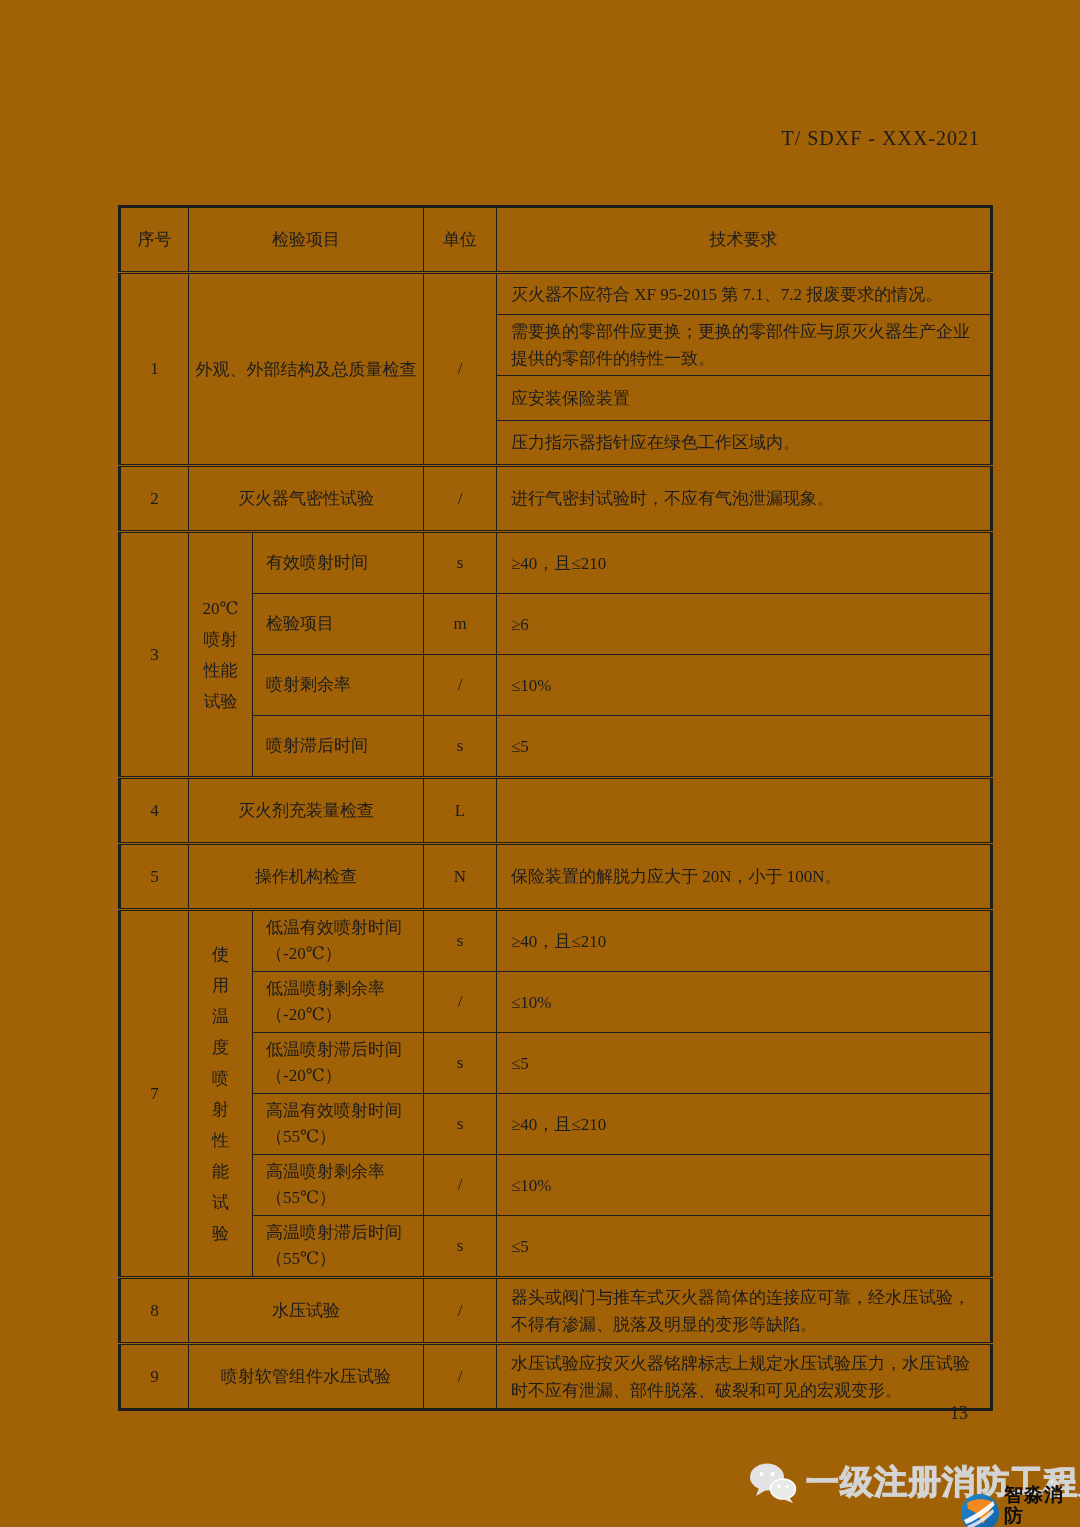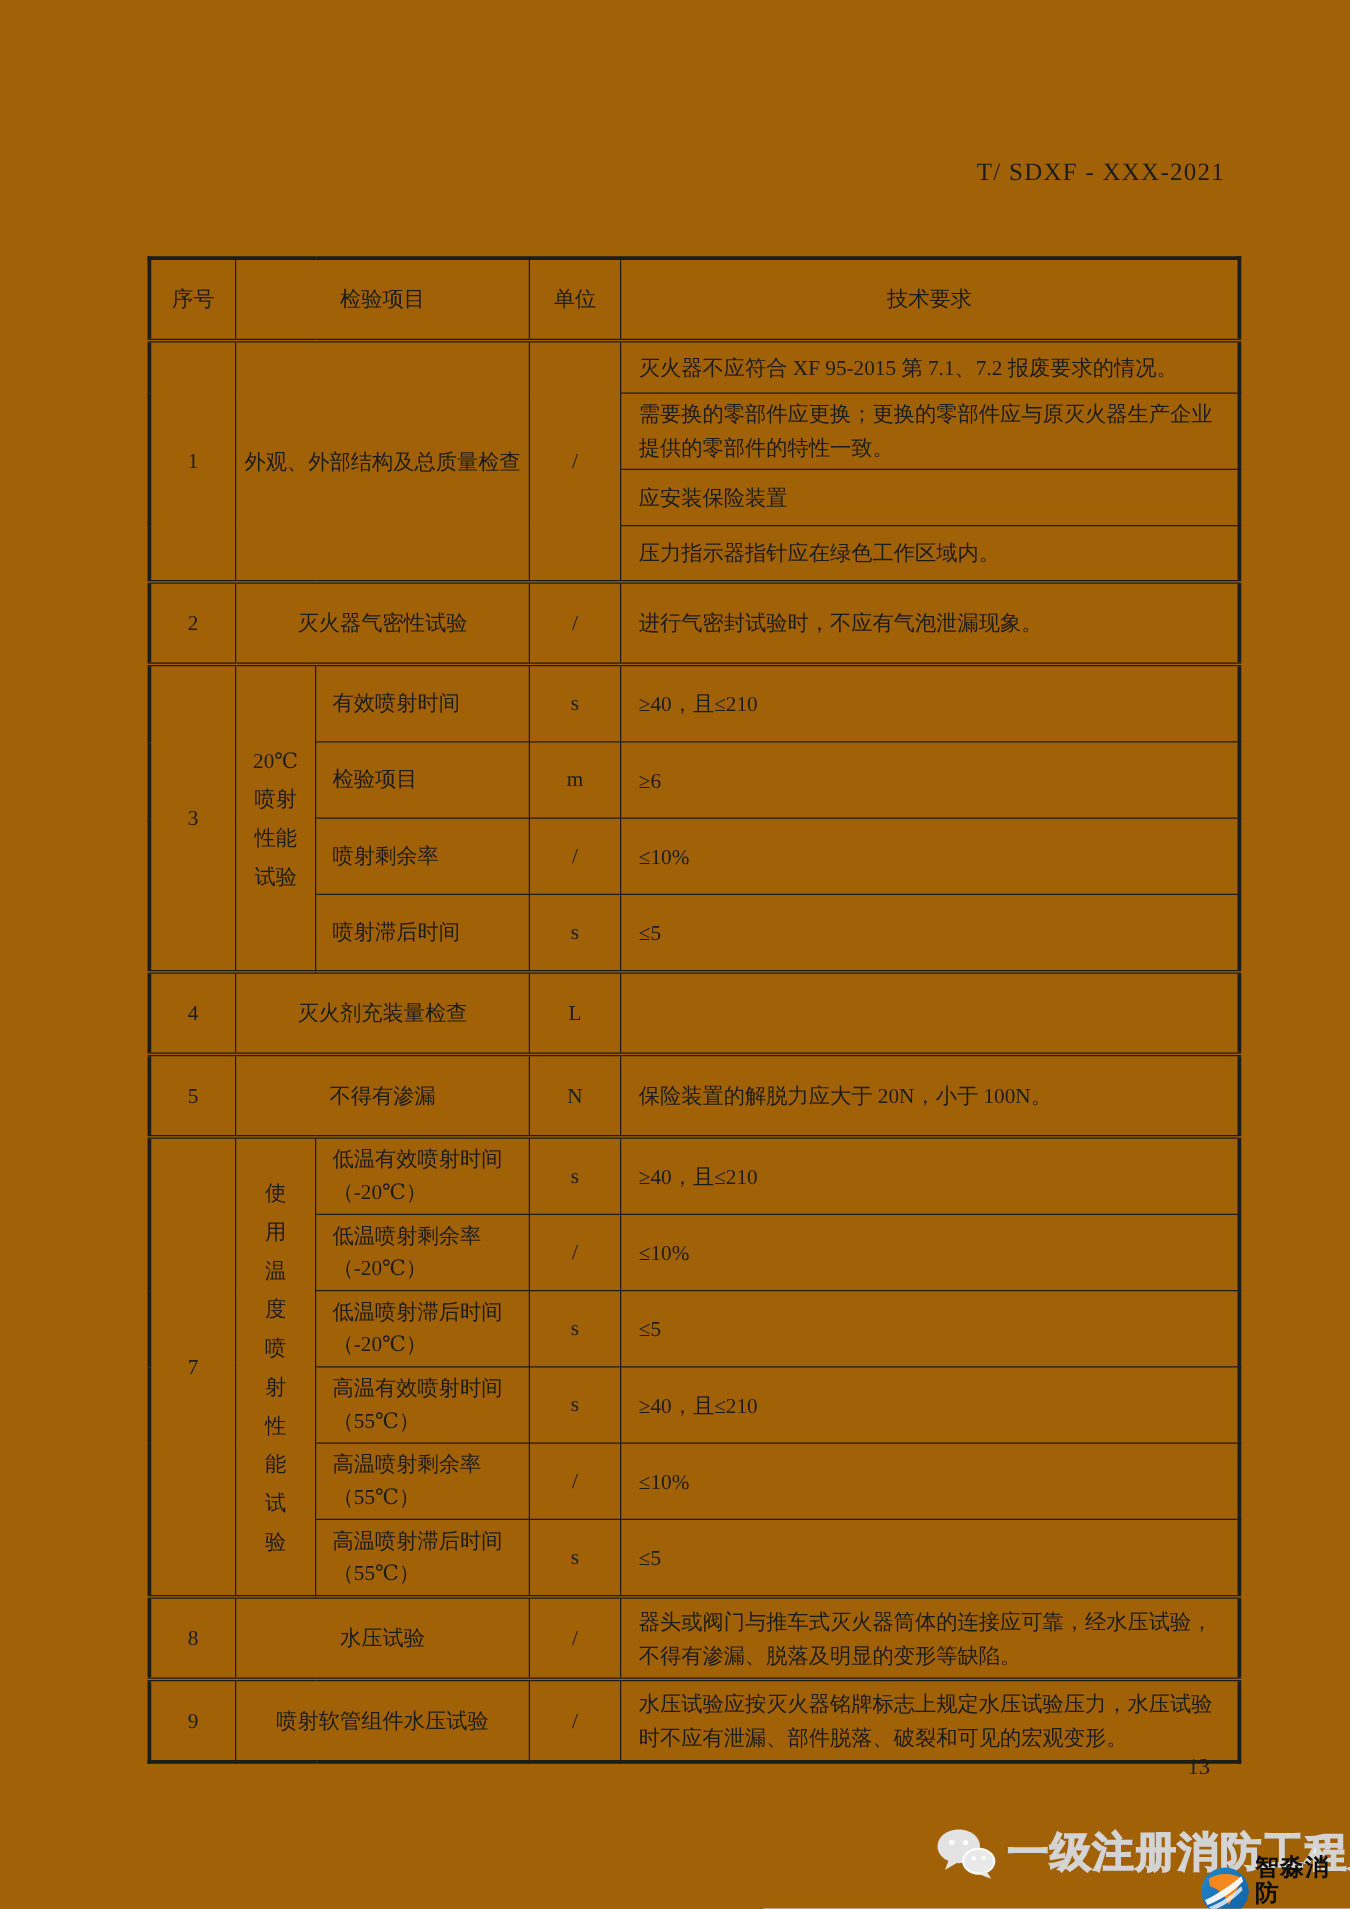--- a/index.html
+++ b/index.html
@@ -143,21 +143,21 @@
 
     <tr class="major h47">
       <td class="c">4</td>
       <td class="c" colspan="2">灭火剂充装量检查</td>
       <td class="c">L</td>
       <td class="req"></td>
     </tr>
 
     <tr class="major h47">
       <td class="c">5</td>
-      <td class="c" colspan="2">不得有渗漏</td>
+      <td class="c" colspan="2">操作机构检查</td>
       <td class="c">N</td>
       <td class="req">保险装置的解脱力应大于 20N，小于 100N。</td>
     </tr>
 
     <tr class="major h58">
       <td class="c" rowspan="6">7</td>
       <td class="grp pre" rowspan="6">使
 用
 温
 度

